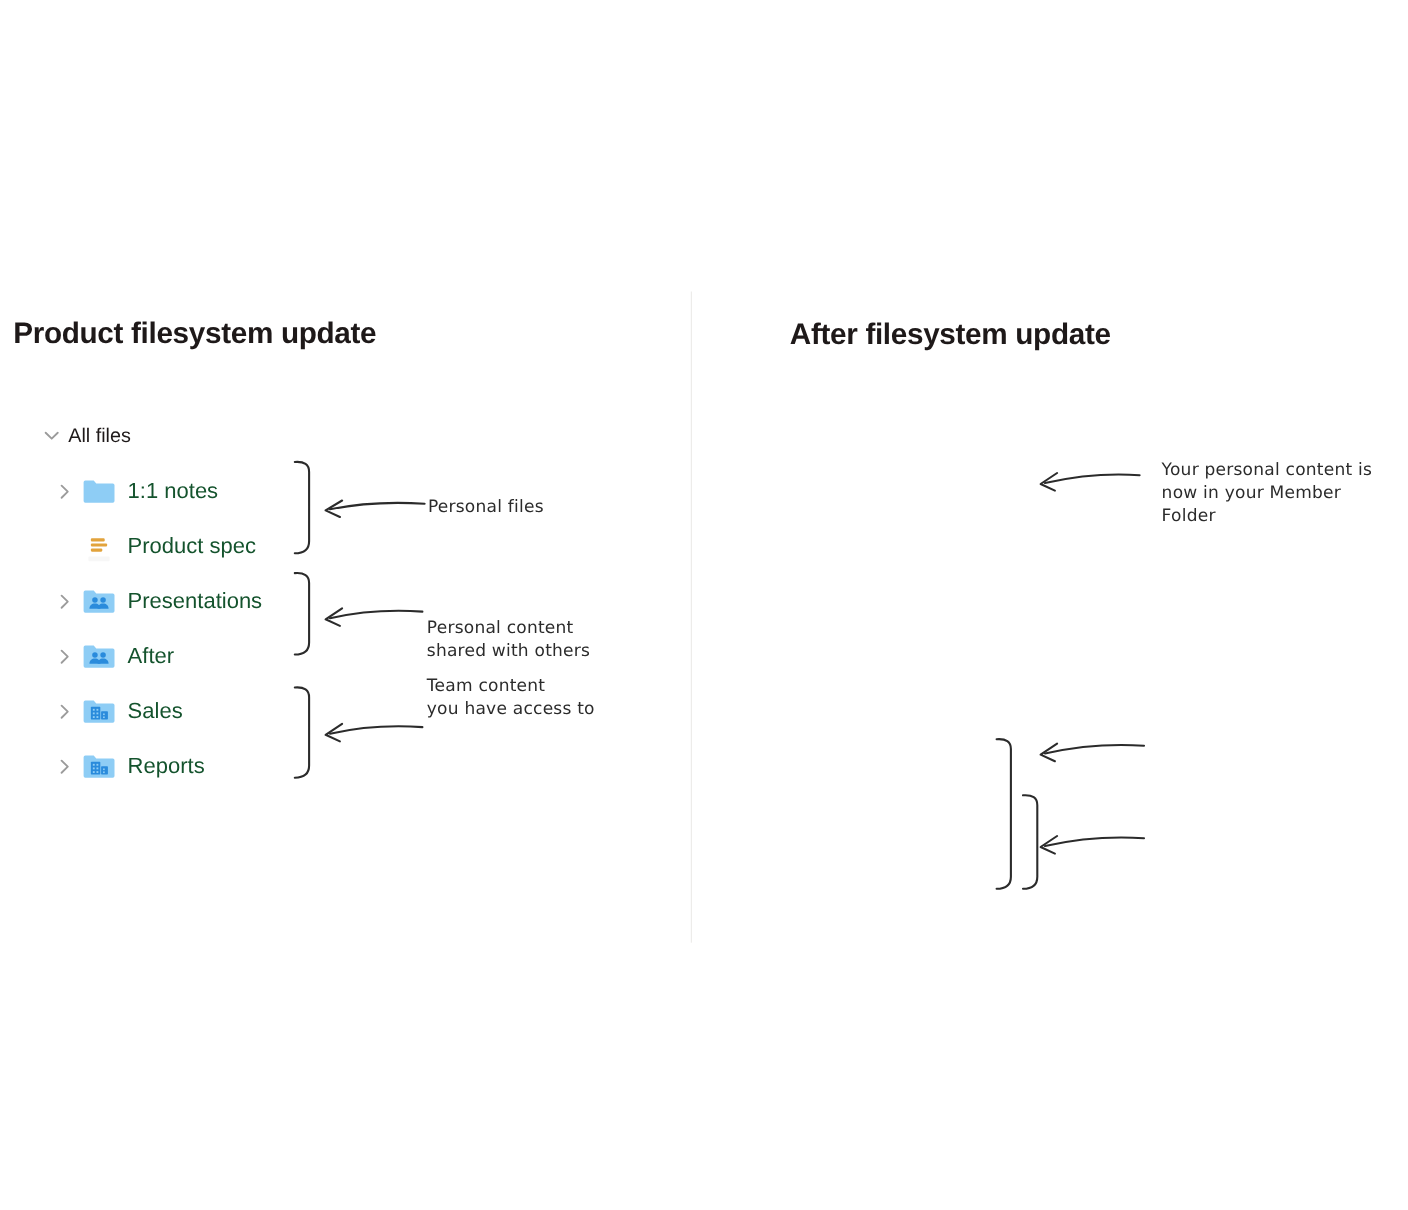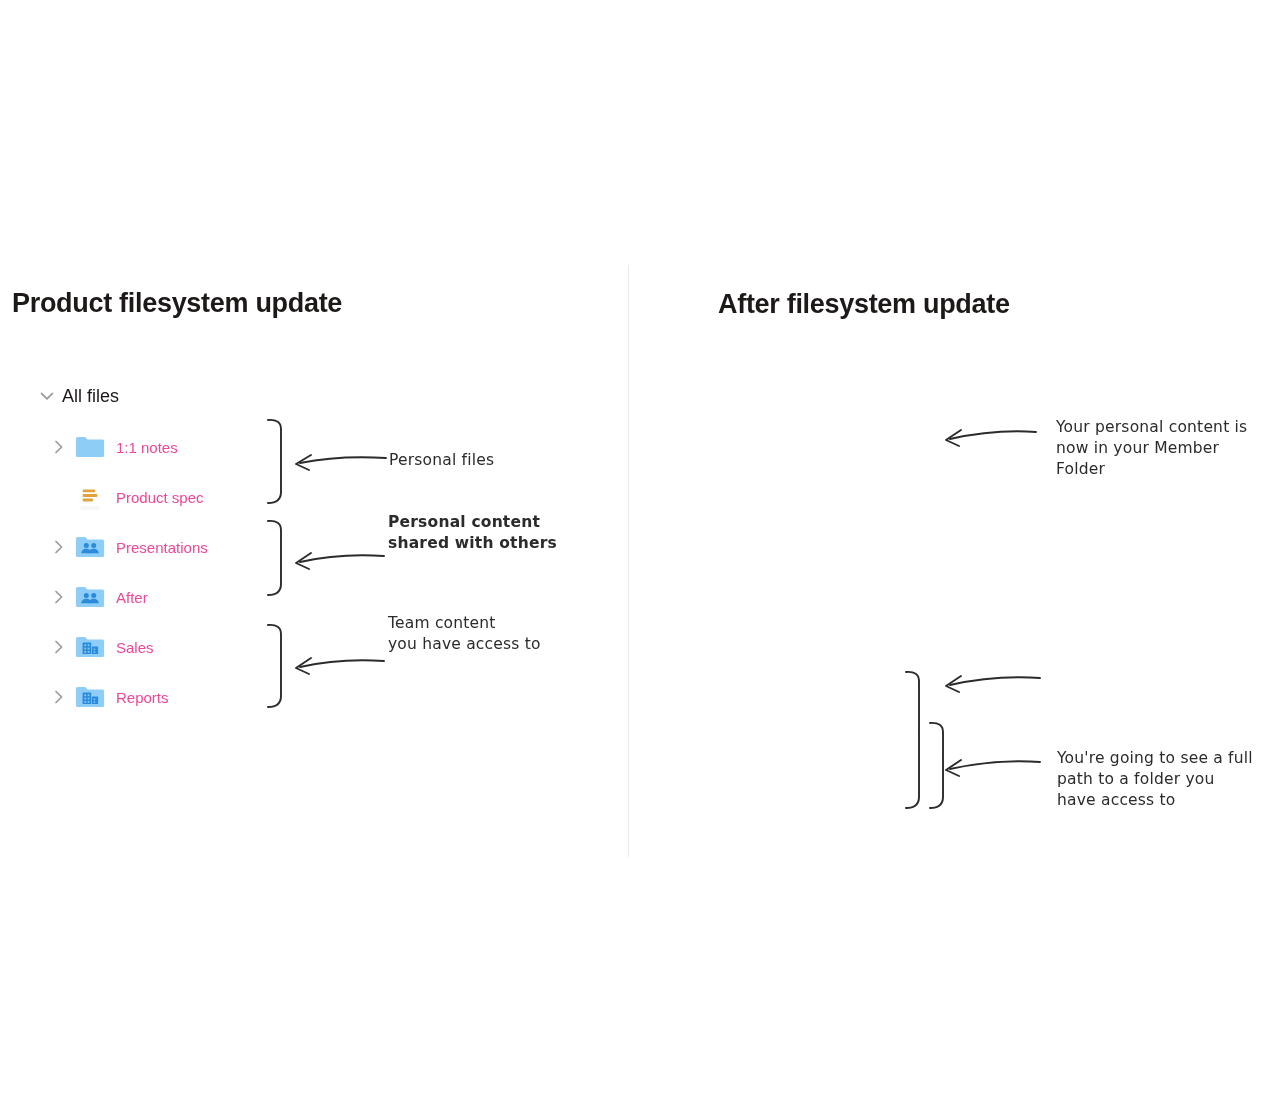--- a/index.html
+++ b/index.html
@@ -74,22 +74,22 @@
   .ficon {
     width: 32px;
     height: 32px;
     flex: 0 0 32px;
     display: block;
     margin-right: 10px;
   }
   .ficon svg { display: block; }
 
   .label {
-    font-size: 15px;
-    color: #ec4899;
+    font-size: 20px;
+    color: #14532d;
     line-height: 1;
   }
   .root-label {
     font-size: 18px;
     color: #1e1919;
     line-height: 1;
   }
 
   
   .ind0 { padding-left: 12px; }
@@ -317,24 +317,21 @@
     <path d="M930 723 Q943 722 943 732 L943 760 M943 760 L943 797 Q943 808 930 808"></path>
 
     <path d="M1040 762 Q995 759 950 769"></path>
     <path d="M961 760 L946 770 L959 776"></path>
 
   </g>
 </svg>
 
 <div class="anno-layer">
   <div class="anno-text" style="left:389px; top:450px;">Personal files</div>
-  <div class="anno-text" style="left:388px; top:512px;font-weight:bold;">Personal content
+  <div class="anno-text" style="left:388px; top:560px;">Personal content
 shared with others</div>
   <div class="anno-text" style="left:388px; top:613px;">Team content
 you have access to</div>
 
   <div class="anno-text" style="left:1056px; top:405px;margin-top:12px;">Your personal content is
 now in your Member
 Folder</div>
-  <div class="anno-text" style="left:1057px; top:748px;">You're going to see a full
-path to a folder you
-have access to</div>
 </div>
 
 </body></html>

